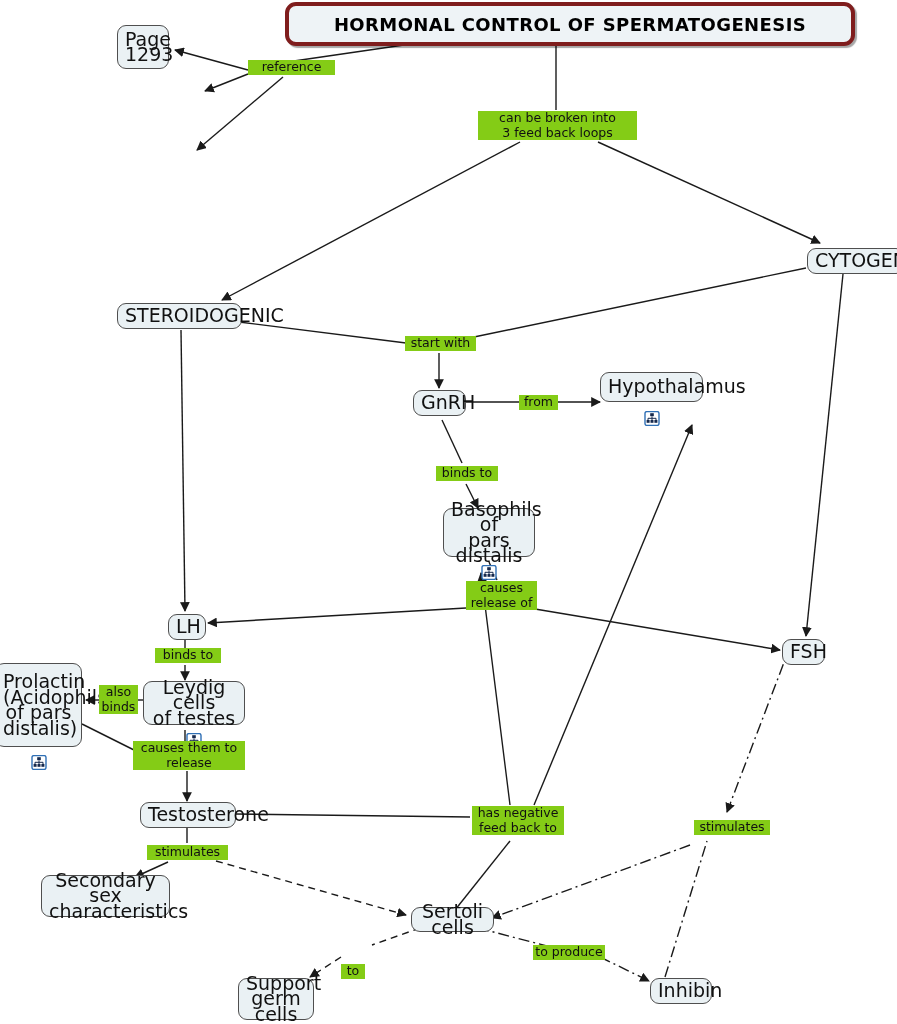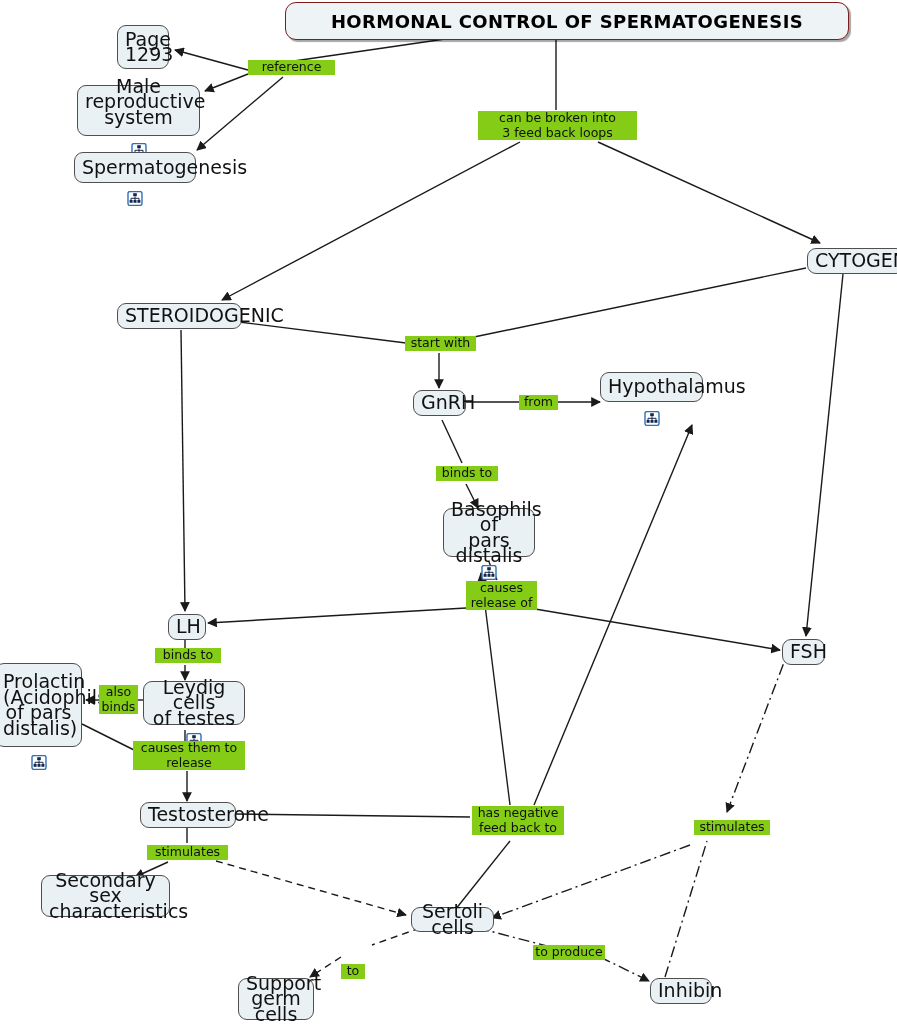--- a/index.html
+++ b/index.html
@@ -36,21 +36,21 @@
   .resicon{
     width:16px;height:15px;margin-top:2px;
     display:block;position:relative;
   }
 
   
   #title-banner{
     position:absolute;
     left:285px;top:2px;width:562px;height:36px;
     background:#eef3f6;
-    border:1px solid #7f1d1d;
+    border:4px solid #7f1d1d;
     border-radius:11px;
     box-shadow:2px 2px 1px rgba(0,0,0,.35);
     display:flex;align-items:center;justify-content:center;
     font-size:18px;font-weight:bold;letter-spacing:.4px;color:#000;
   }
 
   
   .linklabel{
     position:absolute;
     font-size:12.5px;
@@ -159,48 +159,21 @@
 
   <div id="title-banner">
     <span>HORMONAL CONTROL OF SPERMATOGENESIS</span>
   </div>
 
   <div class="node" style="left:117px;top:25px;width:52px;height:44px;">
     <span class="label">Page
 1293</span>
   </div>
 
-  <div class="node" style="left:77px;top:85px;width:123px;height:51px;">
-    <span class="label">Male reproductive
-system</span>
-    <span class="resicon">
-      <svg width="16" height="15" viewBox="0 0 16 15">
-        <rect x="1" y="0.5" width="14" height="14" rx="2" fill="#ffffff" stroke="#2f6fb5" stroke-width="1.4"></rect>
-        <rect x="6.2" y="2.2" width="3.6" height="3" fill="#16294d"></rect>
-        <path d="M8 5.4 V7.3 M4 7.3 H12 M4 7.3 V9 M8 7.3 V9 M12 7.3 V9" stroke="#16294d" stroke-width="1"></path>
-        <rect x="2.6" y="9" width="3" height="2.8" fill="#16294d"></rect>
-        <rect x="6.5" y="9" width="3" height="2.8" fill="#16294d"></rect>
-        <rect x="10.4" y="9" width="3" height="2.8" fill="#16294d"></rect>
-      </svg>
-    </span>
-  </div>
-
-  <div class="node" style="left:74px;top:152px;width:122px;height:31px;">
-    <span class="label">Spermatogenesis</span>
-    <span class="resicon" style="position:absolute;left:50%;margin-left:-8px;bottom:-8px;">
-      <svg width="16" height="15" viewBox="0 0 16 15">
-        <rect x="1" y="0.5" width="14" height="14" rx="2" fill="#ffffff" stroke="#2f6fb5" stroke-width="1.4"></rect>
-        <rect x="6.2" y="2.2" width="3.6" height="3" fill="#16294d"></rect>
-        <path d="M8 5.4 V7.3 M4 7.3 H12 M4 7.3 V9 M8 7.3 V9 M12 7.3 V9" stroke="#16294d" stroke-width="1"></path>
-        <rect x="2.6" y="9" width="3" height="2.8" fill="#16294d"></rect>
-        <rect x="6.5" y="9" width="3" height="2.8" fill="#16294d"></rect>
-        <rect x="10.4" y="9" width="3" height="2.8" fill="#16294d"></rect>
-      </svg>
-    </span>
-  </div>
+
 
   <div class="node" style="left:117px;top:303px;width:125px;height:26px;">
     <span class="label">STEROIDOGENIC</span>
   </div>
 
   <div class="node" style="left:807px;top:248px;width:98px;height:26px;">
     <span class="label">CYTOGENIC</span>
   </div>
 
   <div class="node" style="left:413px;top:390px;width:53px;height:26px;">

